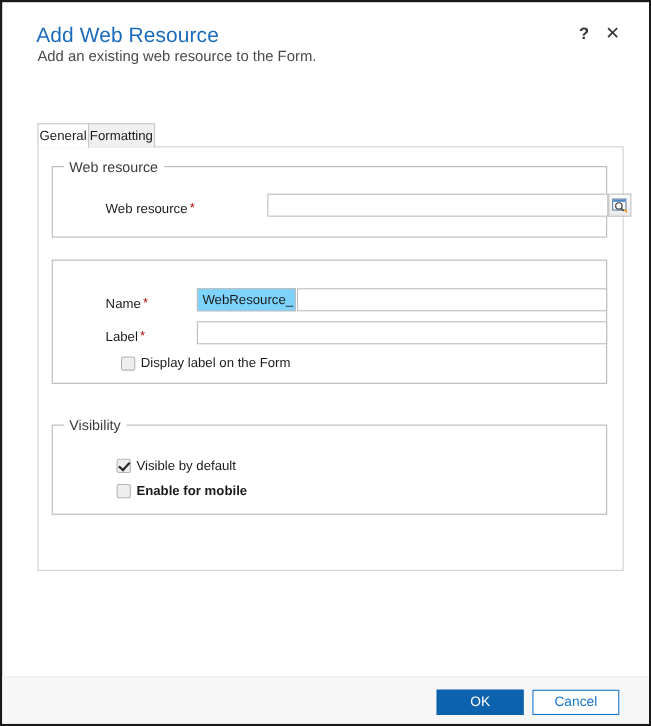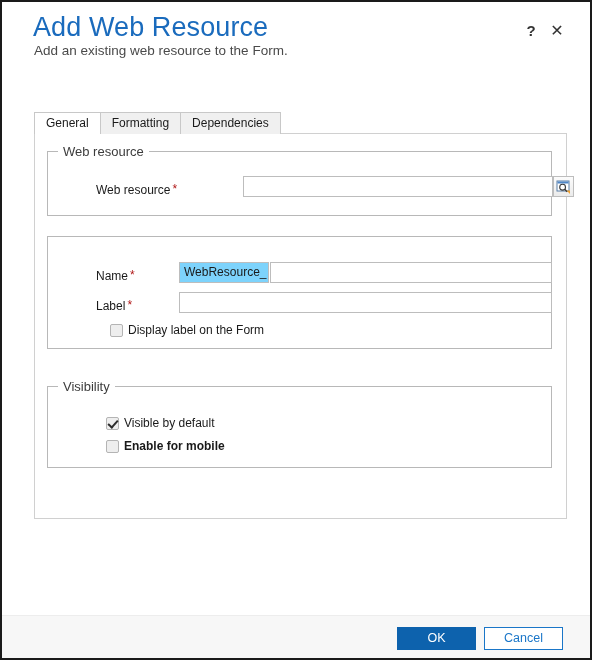--- a/index.html
+++ b/index.html
@@ -26,22 +26,22 @@
   #dialog-header {
     position: absolute;
     left: 0; top: 0;
     width: 100%;
     height: 100px;
     box-sizing: border-box;
   }
   #dialog-title {
     position: absolute;
     left: 31px;
-    top: 10px;
-    font-size: 27px;
+    top: 20px;
+    font-size: 19px;
     font-weight: normal;
     color: #1a6bbd;
     letter-spacing: 0.1px;
     white-space: nowrap;
   }
   #dialog-subtitle {
     position: absolute;
     left: 32px;
     top: 41px;
     font-size: 13.5px;
@@ -68,21 +68,21 @@
     left: 32px;
     top: 110px;
     height: 22px;
     display: flex;
     align-items: flex-end;
     z-index: 3;
   }
   .tab {
     box-sizing: border-box;
     height: 22px;
-    padding: 0 11px;
+    padding: 0 1px;
     font-size: 12px;
     color: #1a1a1a;
     line-height: 20px;
     border: 1px solid #c8c8c8;
     border-bottom: none;
     background: #f0f0f0;
     margin-right: -1px;
     cursor: pointer;
     white-space: nowrap;
   }
@@ -283,21 +283,20 @@
   <div id="dialog-header">
     <div id="dialog-title">Add Web Resource</div>
     <div id="dialog-subtitle">Add an existing web resource to the Form.</div>
     <div class="header-btn" id="help-button">?</div>
     <div class="header-btn" id="close-button">✕</div>
   </div>
 
   <div id="tabstrip">
     <div class="tab active">General</div>
     <div class="tab">Formatting</div>
-    <div class="tab">Dependencies</div>
   </div>
 
   <div id="tab-panel">
 
     <div class="fieldset" id="fs-webresource">
       <div class="legend">Web resource</div>
 
       <div class="field-label" id="label-webresource">
         <span>Web resource</span><span class="req-star">*</span>
       </div>

